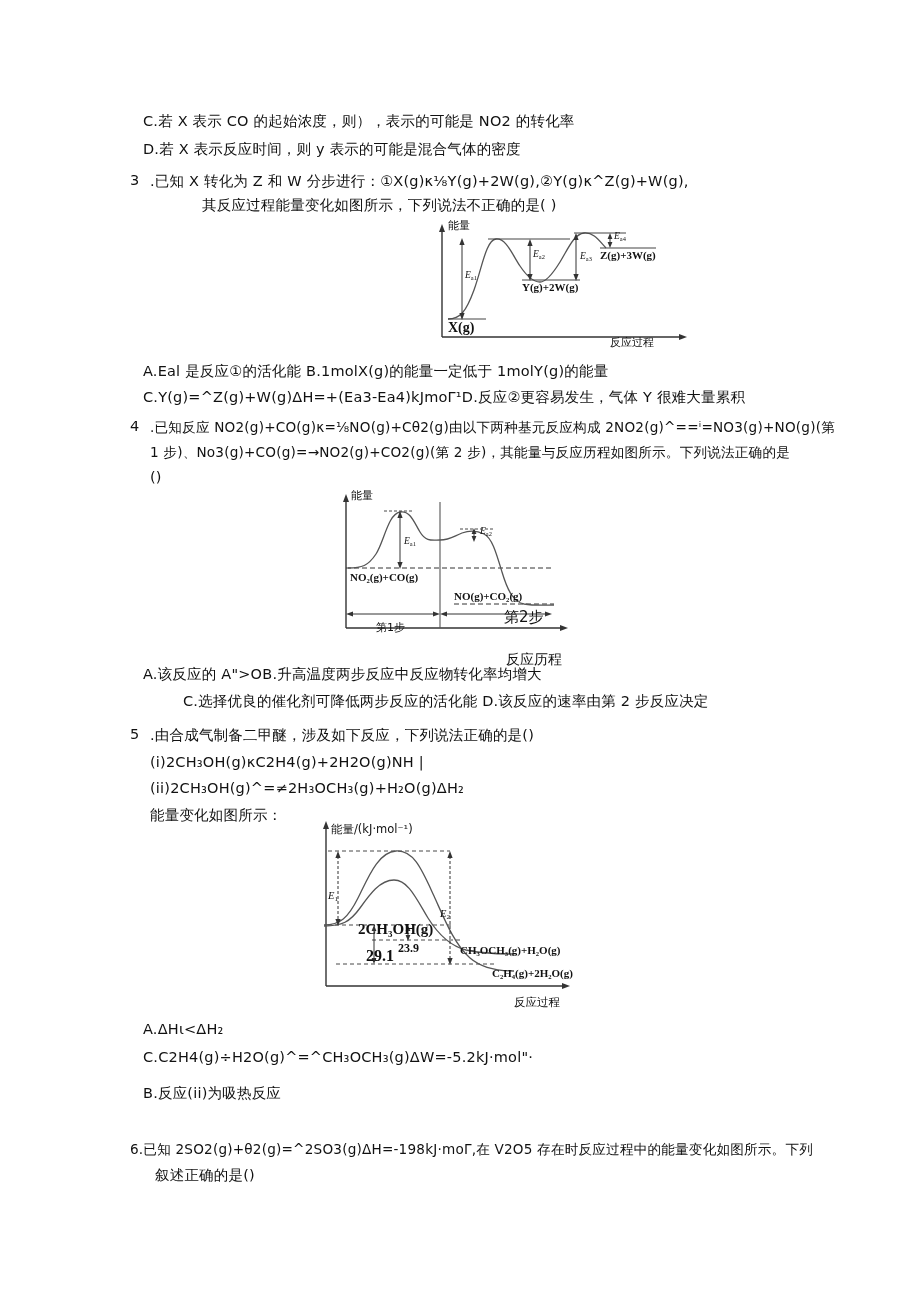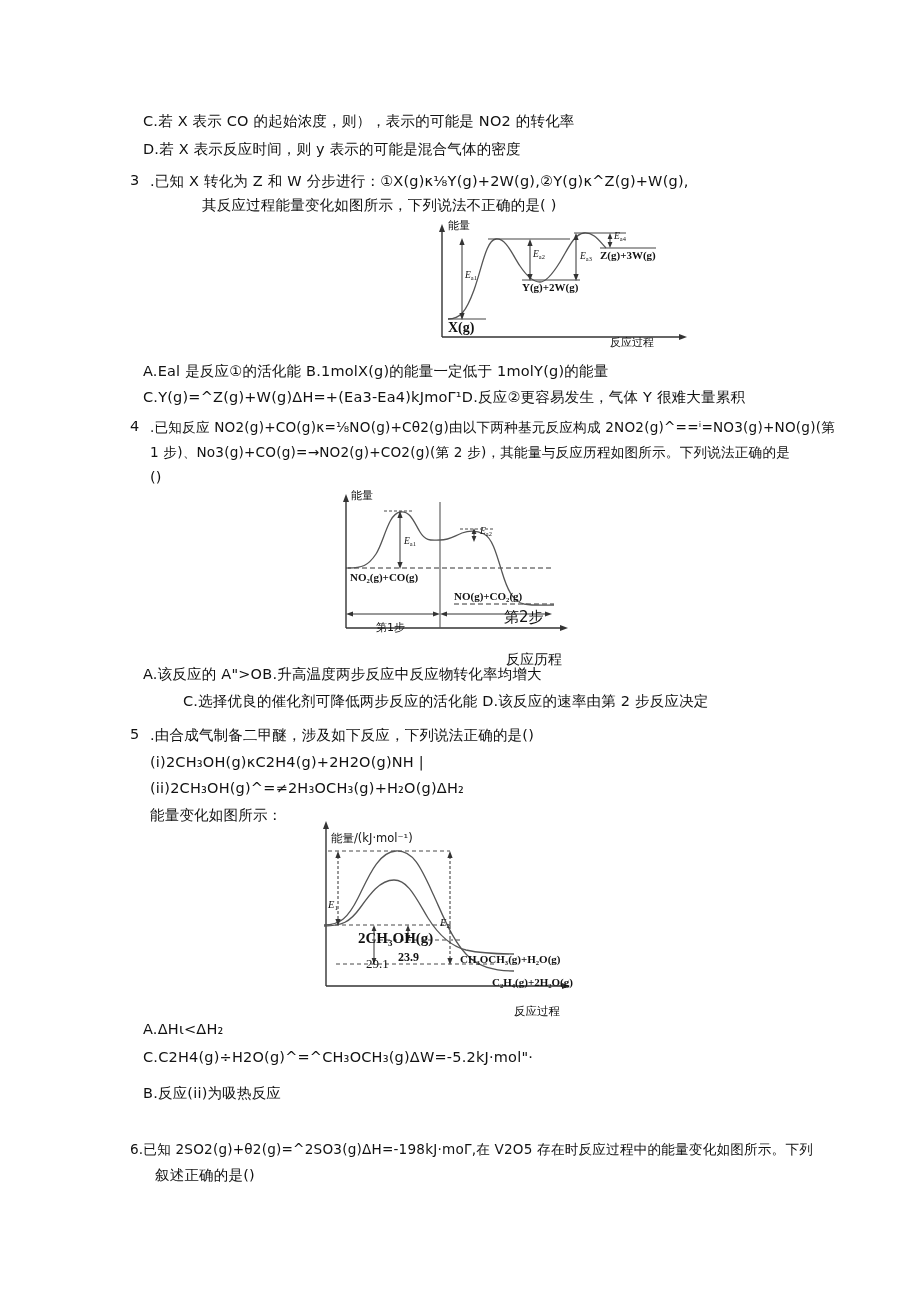--- a/index.html
+++ b/index.html
@@ -212,29 +212,29 @@
 
       <line x1="80" y1="112" x2="80" y2="141" stroke="#333" stroke-width="1"></line>
       <polygon points="80,107 77.6,113 82.4,113" fill="#333"></polygon>
       <polygon points="80,146 77.6,140 82.4,140" fill="#333"></polygon>
 
       <line x1="114" y1="112" x2="114" y2="118" stroke="#333" stroke-width="1"></line>
       <polygon points="114,107 111.6,113 116.4,113" fill="#333"></polygon>
       <polygon points="114,123 111.6,117 116.4,117" fill="#333"></polygon>
     </svg>
 
-    <div style="position:absolute; left:0; top:16px; width:306px; height:192px;">
+    <div style="position:absolute; left:0; top:7px; width:306px; height:192px;">
       <span style="position:absolute; left:37px; top:-3px; font-size:11.5px;" class="cn">能量/(kJ·mol⁻¹)</span>
       <span style="position:absolute; left:220px; top:170px; font-size:11.5px;" class="cn">反应过程</span>
 
       <span style="position:absolute; left:34px; top:65px; font-size:10.5px;"><i>E</i><sub>1</sub></span>
       <span style="position:absolute; left:146px; top:83px; font-size:10.5px;"><i>E</i><sub>2</sub></span>
 
       <span style="position:absolute; left:64px; top:96px; font-size:15px; font-weight:700;">2CH₃OH(g)</span>
-      <span style="position:absolute; left:72px; top:122px; font-size:13px; font-weight:400;">29.1</span>
+      <span style="position:absolute; left:72px; top:122px; font-size:16px; font-weight:700;">29.1</span>
       <span style="position:absolute; left:104px; top:116px; font-size:12px; font-weight:600;">23.9</span>
       <span style="position:absolute; left:166px; top:119px; font-size:11px; font-weight:600;">CH₃OCH₃(g)+H₂O(g)</span>
       <span style="position:absolute; left:198px; top:142px; font-size:11px; font-weight:600;">C₂H₄(g)+2H₂O(g)</span>
     </div>
   </div>
 
   <div class="ln cn" style="left:143px; top:1020px;text-align:right;">A.ΔHι&lt;ΔH₂</div>
   <div class="ln cn" style="left:143px; top:1048px;">C.C2H4(g)÷H2O(g)^=^CH₃OCH₃(g)ΔW=-5.2kJ·mol"·</div>
   <div class="ln cn" style="left:143px; top:1084px;">B.反应(ii)为吸热反应</div>
 

